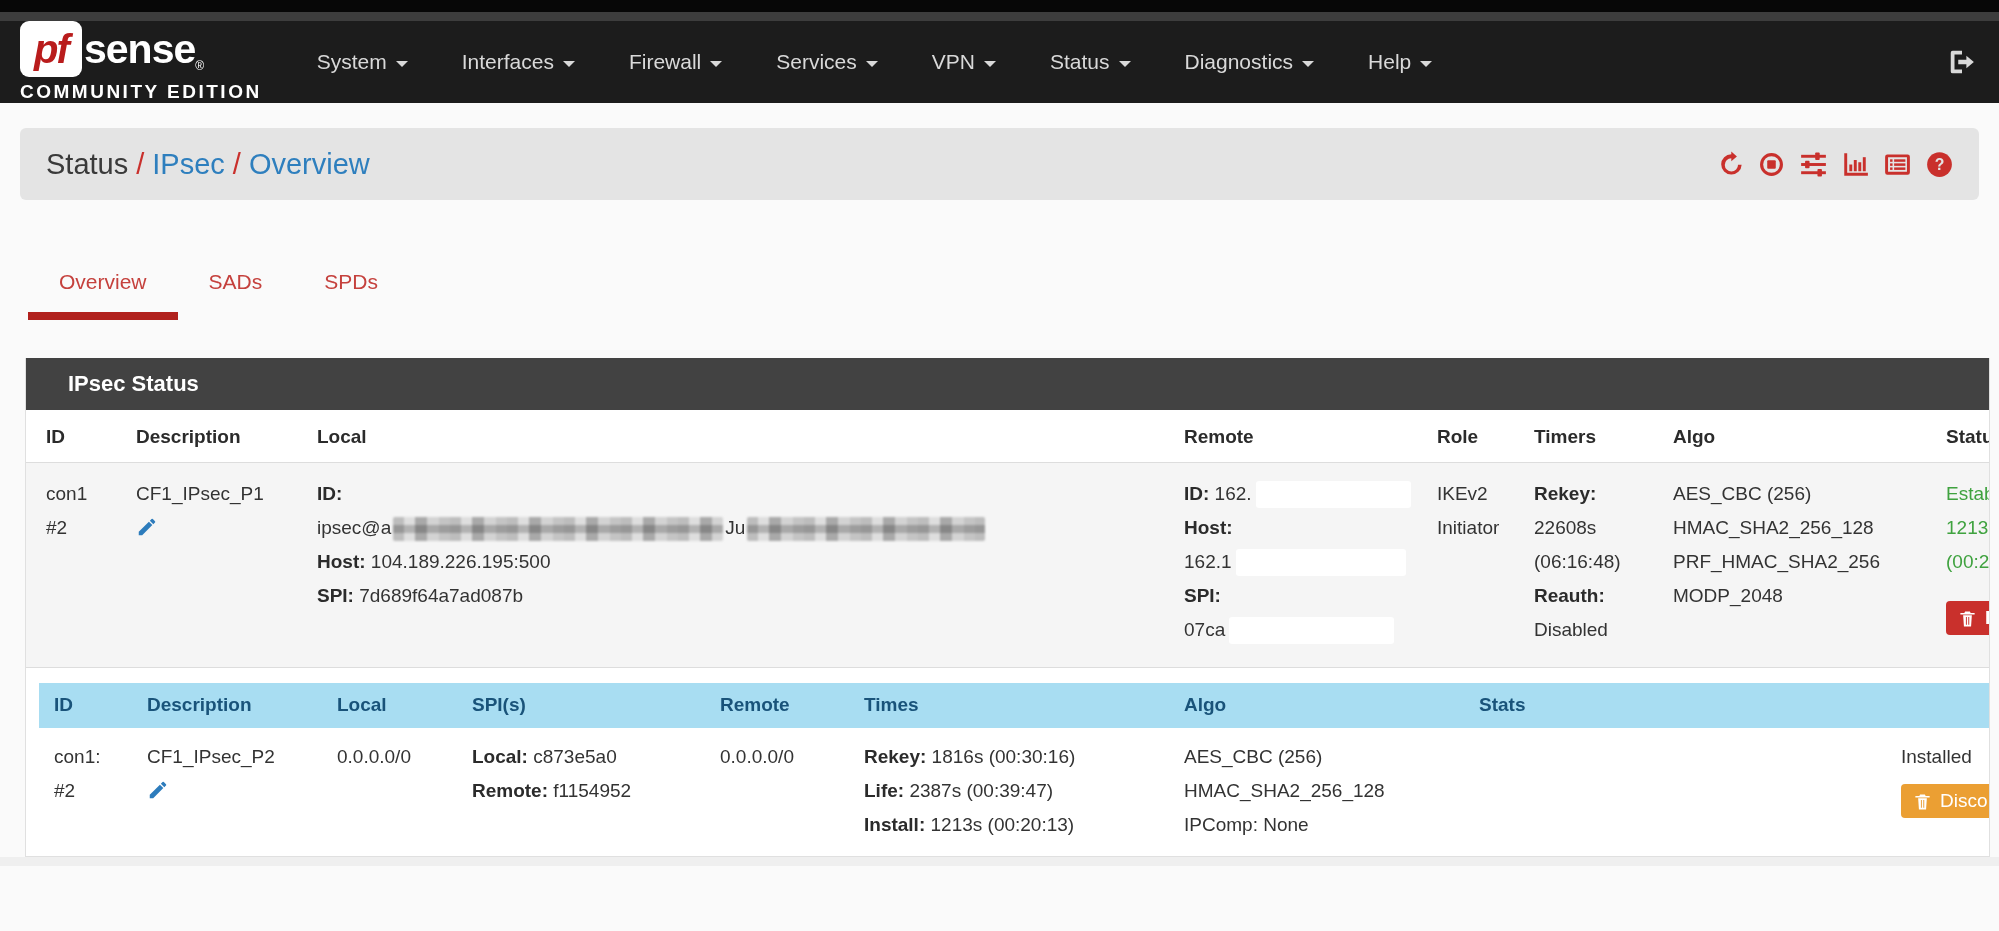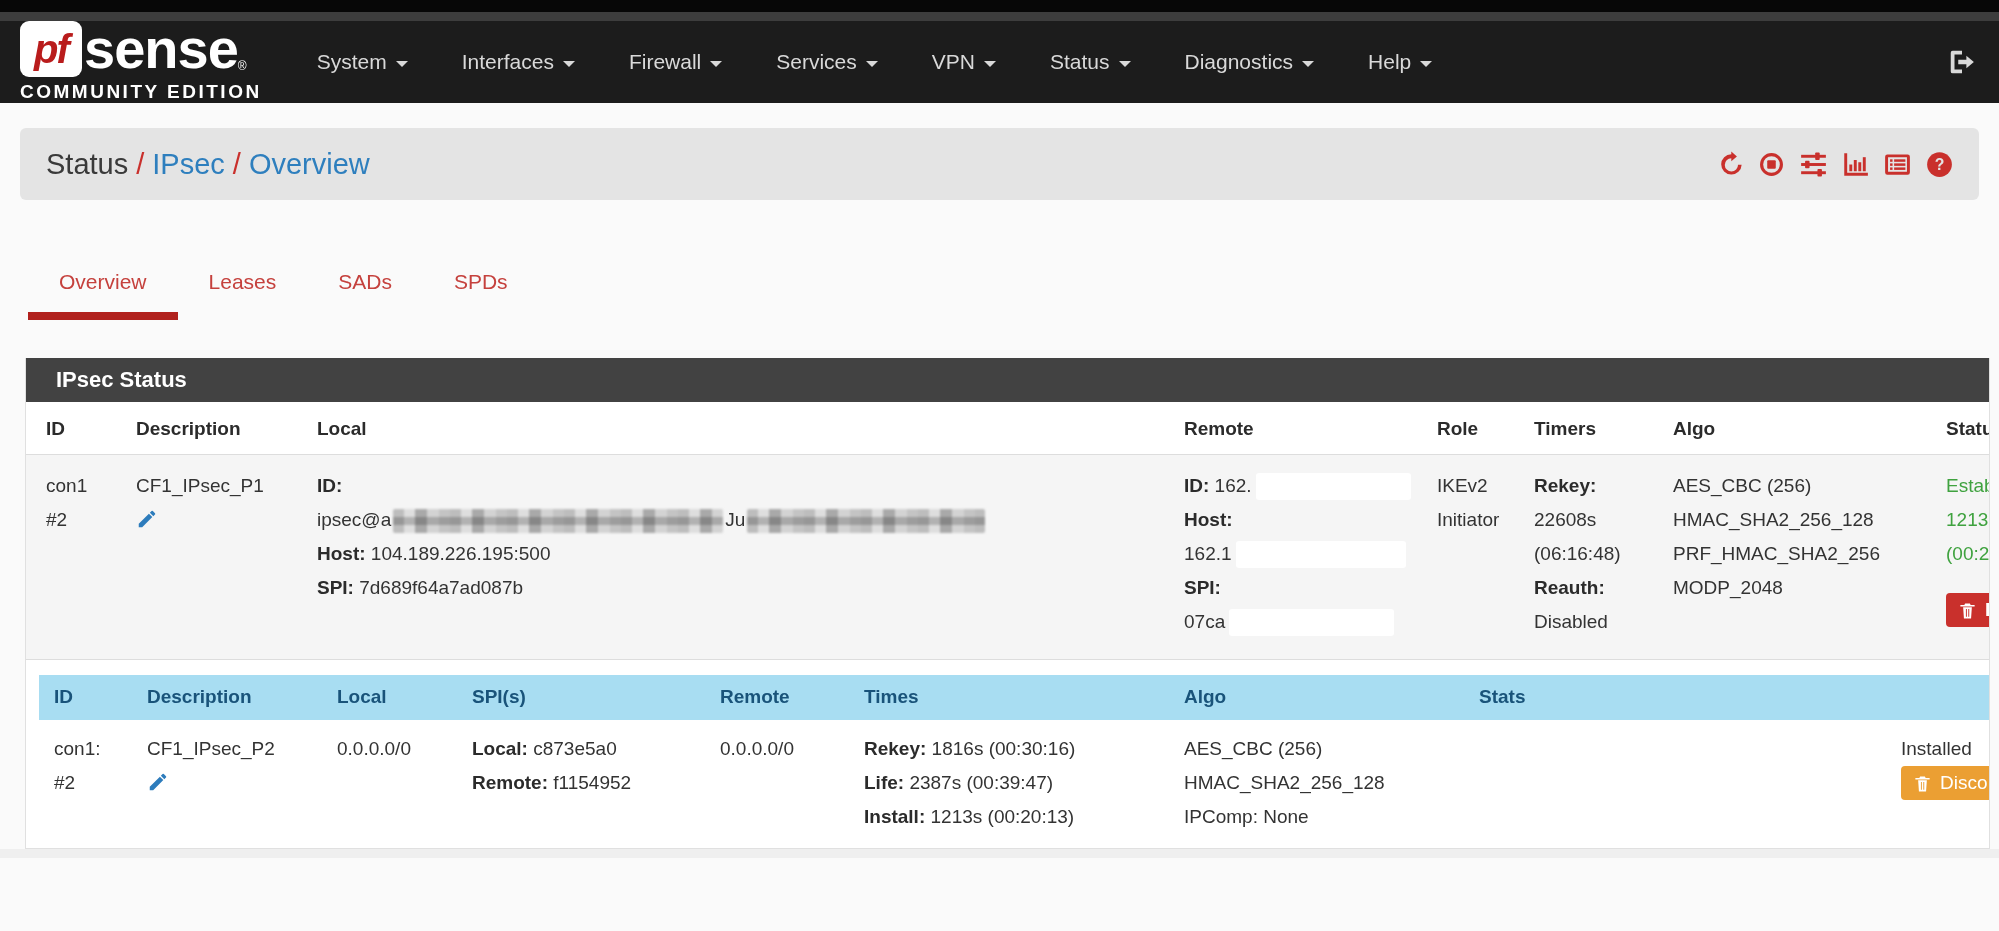--- a/index.html
+++ b/index.html
@@ -7,21 +7,21 @@
   body { font-family:"Liberation Sans", sans-serif; background:#fafafa; color:#333; }
 
   
   .topstrip1 { height:12px; background:#070707; }
   .topstrip2 { height:9px;  background:#3d3d3d; }
   .navbar { height:82px; background:#1c1c1c; display:flex; align-items:center; padding:0 24px 0 20px; position:relative; }
   .brand { display:flex; flex-direction:column; margin-right:28px; }
   .brand-top { display:flex; align-items:center; }
   .pf-tile { background:#fff; border-radius:9px; width:62px; height:56px; display:flex; align-items:center; justify-content:center;
              font-style:italic; font-weight:bold; font-size:40px; color:#b91c1c; letter-spacing:-2px; }
-  .brand-sense { color:#fff; font-weight:bold; font-size:56px; letter-spacing:-1px; line-height:1; margin-left:2px; }
+  .brand-sense { color:#fff; font-weight:bold; font-size:41px; letter-spacing:-1px; line-height:1; margin-left:2px; }
   .brand-reg { color:#fff; font-size:12px; align-self:flex-end; margin-bottom:4px; }
   .brand-tag { color:#fff; font-size:19px; font-weight:bold; letter-spacing:2.5px; margin-top:4px; }
   .nav-menu { display:flex; align-items:center; }
   .nav-item { color:#d9d9d9; font-size:21px; padding:14px 27px; cursor:pointer; display:flex; align-items:center; white-space:nowrap;justify-content:flex-end; }
   .caret { display:inline-block; width:0; height:0; border-left:6px solid transparent; border-right:6px solid transparent;
            border-top:6px solid #d9d9d9; margin-left:9px; margin-top:3px; }
   .nav-right { position:absolute; right:22px; top:50%; transform:translateY(-50%); }
   .icon-logout svg { width:30px; height:30px; fill:#d9d9d9; display:block; }
 
   
@@ -35,21 +35,21 @@
   .action-icon { cursor:pointer; display:flex; }
   .action-icon svg { width:27px; height:27px; fill:#c9302c; display:block; }
 
   
   .tabs { display:flex; margin:58px 0 0 28px; }
   .tab { color:#c5413d; font-size:21px; padding:12px 31px 18px 31px; cursor:pointer; border-bottom:8px solid transparent; }
   .tab.active { border-bottom-color:#b1211d; }
 
   
   .panel { margin:38px 9px 0 25px; width:1965px; background:#fff; border:1px solid #e0e0e0; border-top:none; overflow:hidden; }
-  .panel-header { background:#424242; color:#fff; font-weight:bold; font-size:22px; height:44px; display:flex; align-items:center; padding:0 30px; }
+  .panel-header { background:#424242; color:#fff; font-weight:bold; font-size:22px; height:52px; display:flex; align-items:center; padding:0 42px; }
   .panel-body { overflow:hidden; width:100%; }
 
   table { border-collapse:collapse; table-layout:fixed; }
   td,th { vertical-align:top; text-align:left; white-space:nowrap; font-size:19px; line-height:34px; }
 
   
   .ike-table { width:2230px; }
   .ike-table th { font-weight:bold; color:#2b2b2b; padding:10px 0 8px 20px; }
   .ike-table td { padding:14px 0 20px 20px; }
   .ike-table thead tr { border-bottom:1px solid #ddd; }
@@ -67,21 +67,21 @@
                repeating-linear-gradient(90deg,#bdbdbd 0 11px,#dedede 11px 22px,#a9a9a9 22px 34px,#d3d3d3 34px 46px,#c4c4c4 46px 57px),
                repeating-linear-gradient(0deg, rgba(255,255,255,.45) 0 8px, rgba(110,110,110,.35) 8px 16px);
              background-blend-mode:multiply; filter:blur(1.3px); }
   .redact-white { display:inline-block; height:27px; vertical-align:middle; background:#fff; border-radius:3px; margin-left:4px; }
 
   .status-green { color:#3fa23f; }
   .btn { border:none; border-radius:4px; color:#fff; font-size:19px; font-weight:bold; padding:6px 12px;
          display:inline-flex; align-items:center; gap:8px; cursor:pointer; white-space:nowrap; }
   .btn svg { width:19px; height:21px; fill:#fff; }
   .btn-danger { background:#c9302c; margin-top:22px; }
-  .btn-warning { background:#eb9f33; margin-top:0; color:#fff; font-weight:normal; }
+  .btn-warning { background:#eb9f33; margin-top:10px; color:#fff; font-weight:normal; }
 
   
   .child-wrap { margin:15px 0 0 13px; width:1952px; overflow:hidden; }
   .child-table { width:2058px; }
   .child-table th { background:#a8ddf2; color:#19537a; font-weight:bold; padding:5px 0 6px 15px; height:45px; vertical-align:middle; }
   .child-table td { padding:12px 0 14px 15px; background:#fff; }
   .k-id{width:93px;} .k-desc{width:190px;} .k-local{width:135px;} .k-spi{width:248px;} .k-remote{width:144px;}
   .k-times{width:320px;} .k-algo{width:295px;} .k-stats{width:413px;} .k-status{width:220px;}
   .child-table td.k-status { padding-left:24px; }
 
@@ -193,21 +193,20 @@
       <svg viewBox="0 0 24 24">
           <circle cx="12" cy="12" r="11"></circle>
           <text x="12" y="17" text-anchor="middle" font-size="14" font-weight="bold" fill="#e4e4e4" font-family="Liberation Sans, sans-serif">?</text>
         </svg>
     </span>
   </div>
 </div>
 
 <div class="tabs">
   <div class="tab active">Overview</div>
-  <div class="tab">Leases</div>
   <div class="tab">SADs</div>
   <div class="tab">SPDs</div>
 </div>
 
 <div class="panel">
   <div class="panel-header">IPsec Status</div>
   <div class="panel-body">
     <table class="ike-table">
       <colgroup>
         <col class="c-id">

